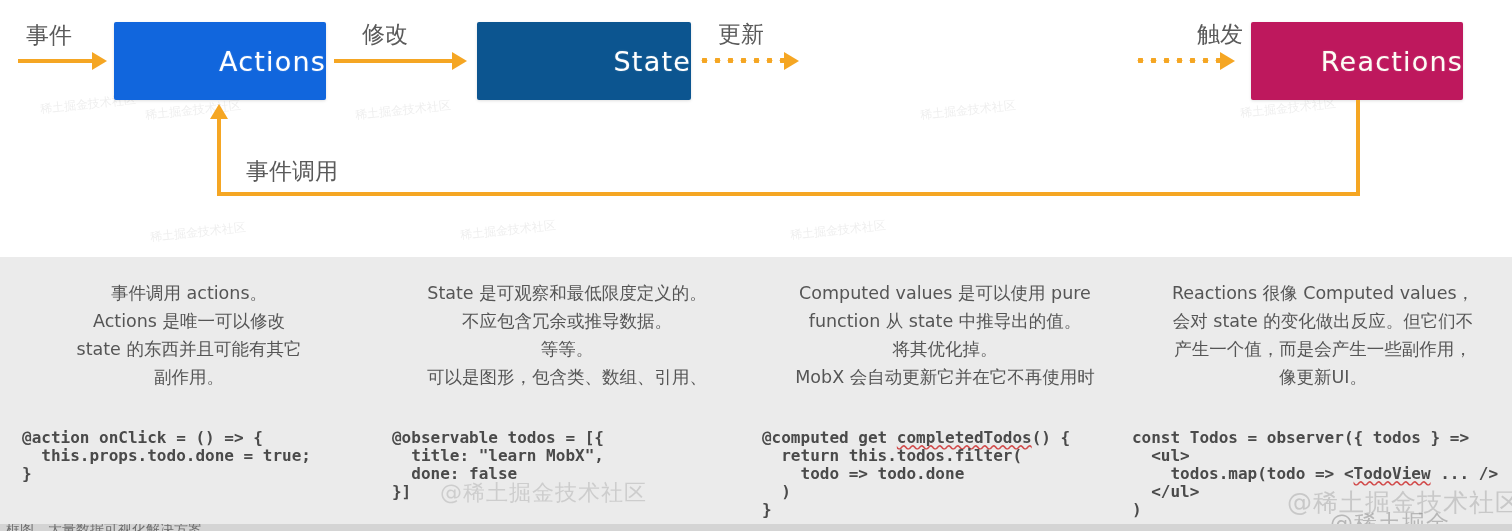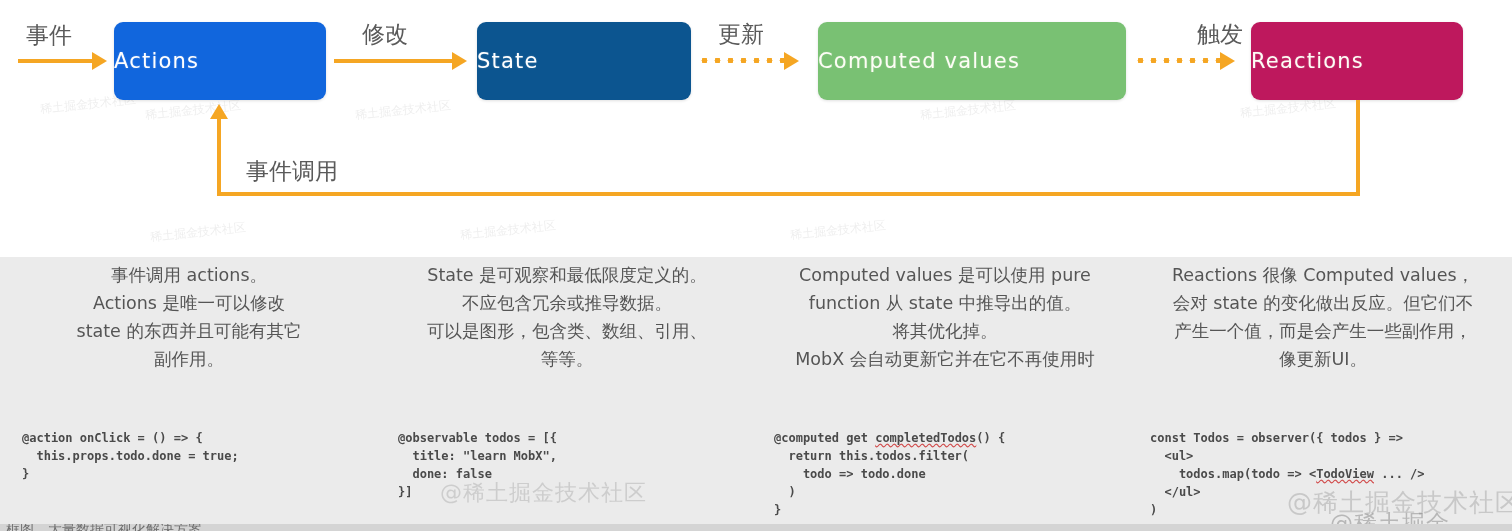--- a/index.html
+++ b/index.html
@@ -18,26 +18,26 @@
   
   .diagram {
     position: relative;
     width: 1512px;
     height: 255px;
     background: #ffffff;
   }
 
   .node {
     position: absolute;
-    border-radius: 9px;
+    border-radius: 2px;
     display: flex;
     align-items: center;
-    justify-content: flex-start;
+    justify-content: flex-end;
     color: #ffffff;
-    font-size: 21px;
+    font-size: 27px;
     letter-spacing: 1.2px;
     font-weight: 400;
     font-family: "DejaVu Sans", "Liberation Sans", sans-serif;
     box-shadow: 0 1px 3px rgba(0,0,0,0.12);
     text-shadow: 0 0 2px rgba(255,255,255,0.25);
   }
   .node-actions   { left: 114px;  top: 22px; width: 212px; height: 78px; background: #1166DD; }
   .node-state     { left: 477px;  top: 22px; width: 214px; height: 78px; background: #0C5590; }
   .node-computed  { left: 818px;  top: 22px; width: 308px; height: 78px; background: #79C173; }
   .node-reactions { left: 1251px; top: 22px; width: 212px; height: 78px; background: #be185d; }
@@ -139,21 +139,21 @@
     width: 1512px;
     height: 272px;
     background: #ebebeb;
     border-top: 2px solid #ffffff;
     box-sizing: border-box;
   }
   .desc-row {
     display: flex;
     width: 1512px;
     height: 150px;
-    padding-top: 4px;
+    padding-top: 22px;
     box-sizing: border-box;
   }
   .desc-col {
     flex: 1 1 0;
     text-align: center;
     color: #555555;
     font-size: 17.5px;
     line-height: 28px;
     font-family: "DejaVu Sans", "Liberation Sans", sans-serif;
     padding: 0 26px;
@@ -169,21 +169,21 @@
     left: 0;
   }
   .code-col {
     flex: 1 1 0;
     padding: 0 14px 0 22px;
     box-sizing: border-box;
   }
   .code-col pre {
     margin: 0;
     font-family: "DejaVu Sans Mono", "Liberation Mono", monospace;
-    font-size: 12px;
+    font-size: 16px;
     line-height: 18px;
     color: #4a4a4a;
     white-space: pre;
     overflow: hidden;
     font-weight: 700;
   }
   .code-col.center-ish { padding-left: 14px; }
 
   .squiggle {
     text-decoration: underline wavy #d14b4b;
@@ -248,23 +248,20 @@
   <div class="arrow-head-right a2-head"></div>
 
   <div class="node node-state">
     <span>State</span>
   </div>
 
   <div class="arrow-label lbl-update">更新</div>
   <div class="arrow-dotted a3-line"></div>
   <div class="arrow-head-right a3-head"></div>
 
-  <div class="node node-computed">
-    <span>Computed values</span>
-  </div>
 
   <div class="arrow-label lbl-trigger">触发</div>
   <div class="arrow-dotted a4-line"></div>
   <div class="arrow-head-right a4-head"></div>
 
   <div class="node node-reactions">
     <span>Reactions</span>
   </div>
 
   <div class="loop-vert-right"></div>
@@ -279,22 +276,22 @@
   <div class="desc-row">
     <div class="desc-col">
       <p>事件调用 actions。</p>
       <p>Actions 是唯一可以修改</p>
       <p>state 的东西并且可能有其它</p>
       <p>副作用。</p>
     </div>
     <div class="desc-col">
       <p>State 是可观察和最低限度定义的。</p>
       <p>不应包含冗余或推导数据。</p>
+      <p>等等。</p>
       <p>可以是图形，包含类、数组、引用、</p>
-      <p>等等。</p>
     </div>
     <div class="desc-col">
       <p>Computed values 是可以使用 pure</p>
       <p>function 从 state 中推导出的值。</p>
       <p>将其优化掉。</p>
       <p>MobX 会自动更新它并在它不再使用时</p>
     </div>
     <div class="desc-col">
       <p>Reactions 很像 Computed values，</p>
       <p>会对 state 的变化做出反应。但它们不</p>

